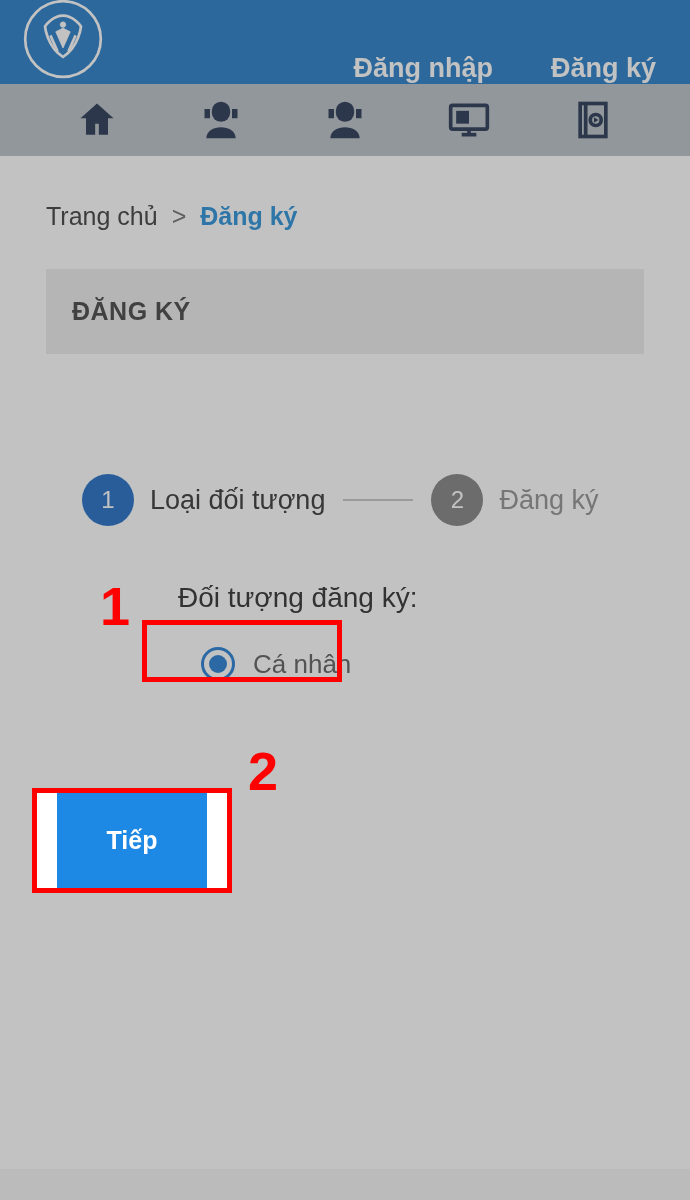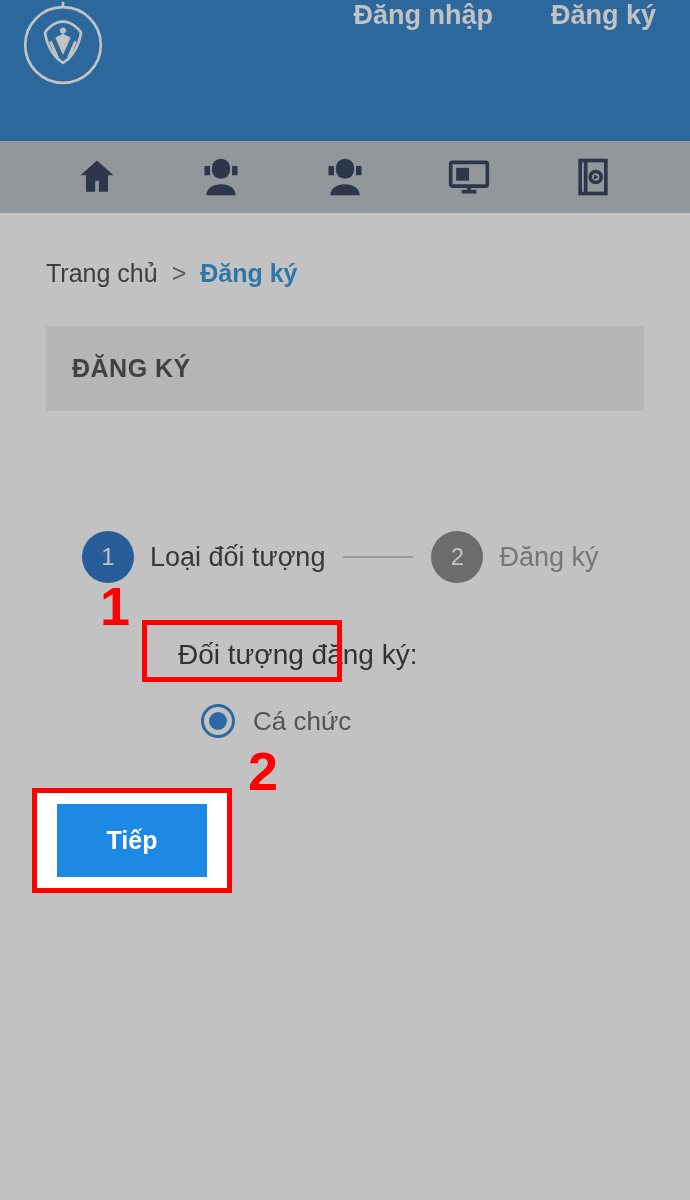--- a/index.html
+++ b/index.html
@@ -13,23 +13,23 @@
     }
     .overlay-dim {
       position: absolute;
       inset: 0;
       background: rgba(80, 80, 80, 0.35);
       z-index: 10;
       pointer-events: none;
     }
     .header {
       background: #1976c4;
-      height: 141px;
-      display: flex;
-      align-items: flex-start;
+      height: 84px;
+      display: flex;
+      align-items: flex-end;
       justify-content: space-between;
       padding: 0 34px 0 18px;
       color: #fff;
     }
     .logo {
       width: 90px;
       height: 90px;
       stroke: #ffffff;
       fill: none;
     }
@@ -141,21 +141,21 @@
     }
     .annot-num {
       position: absolute; z-index: 20;
       color: #ff0000;
       font-size: 54px;
       font-weight: 700;
       font-family: Arial, sans-serif;
     }
     #annot-box-1 { left: 142px; top: 620px; width: 200px; height: 62px; }
     #annot-num-1 { left: 100px; top: 575px; }
-    #annot-box-2 { left: 32px; top: 788px; width: 200px; height: 105px; background: #fff; display:flex; align-items:center; justify-content:center; }
+    #annot-box-2 { left: 32px; top: 788px; width: 200px; height: 105px; background: #fff; display:flex; justify-content:center; }
     #annot-box-2 .btn-continue { margin: 0; }
     #annot-num-2 { left: 248px; top: 740px; }
     .radio-boxed {
       border: 1px solid transparent;
     }
   </style>
 </head>
 <body>
 
 <div class="header">
@@ -223,21 +223,21 @@
     </div>
   </div>
 
   <div class="form-section">
     <div class="form-label">Đối tượng đăng ký:</div>
 
     <div class="radio-row selected radio-boxed" style="margin-left:40px; width:fit-content;">
       <span class="radio-circle">
           <span class="radio-dot"></span>
         </span>
-      <span>Cá chức</span>
+      <span>Cá nhân</span>
     </div>
 
   </div>
 </div>
 
 <div class="overlay-dim"></div>
 
 <div class="annot" id="annot-box-1"></div>
 <div class="annot-num" id="annot-num-1">1</div>
 

